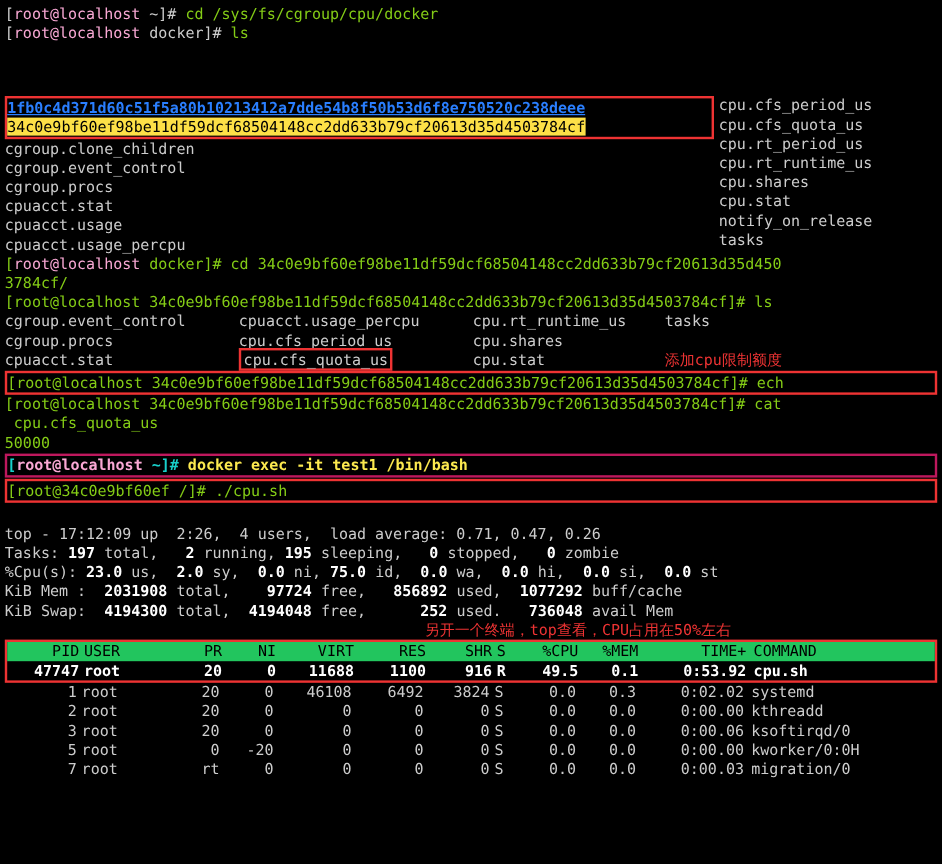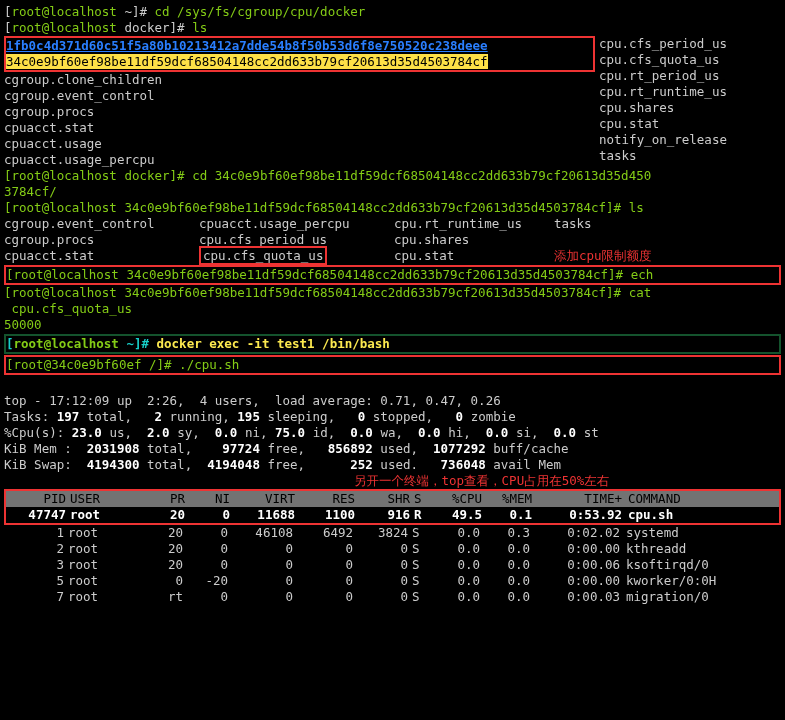--- a/index.html
+++ b/index.html
@@ -9,54 +9,54 @@
   color: #ccc;
   font-family: "Consolas", "Menlo", "Monaco", monospace;
   font-size: 12.5px;
   line-height: 16px;
   width: 785px;
   box-sizing: border-box;
 }
 .bold { font-weight: bold; color: #fff; }
 .white { color: #84cc16; }
 .cyan { color: #18d0ca; }
-.red { color: #84cc16; margin-top: 32px; }
+.red { color: #f9a8d4; margin-top: 32px; }
 .yellow { color: #fce94f; }
 .link { color: #2a7fff; font-weight: bold; text-decoration: underline; }
 .sel { background: #fde047; color: #000; }
 .pline { white-space: pre; }
 .box-red { border: 2px solid #e33; }
-.box-yellow { border: 2px solid #14532d; }
+.box-yellow { border: 2px solid #be185d; }
 .col { display:inline-block; }
 .w-pid { width: 60px; text-align:right; }
 .w-user { width: 60px; text-align:left; padding-left:4px;}
 .w-pr { width: 55px; text-align:right; }
 .w-ni { width: 45px; text-align:right; }
 .w-virt { width: 65px; text-align:right; }
 .w-res { width: 60px; text-align:right; }
 .w-shr { width: 55px; text-align:right; }
 .w-s { width: 18px; text-align:left; padding-left:4px;}
 .w-cpu { width: 50px; text-align:right; }
 .w-mem { width: 50px; text-align:right; }
 .w-time { width: 90px; text-align:right; }
 .w-cmd { padding-left:6px; text-align:left; }
-.headerrow { background:#737373; color:#000; }
+.headerrow { background:#22c55e; color:#000; }
 .row { white-space: nowrap; }
 .anno { color:#e33; }
 </style>
 </head>
 <body>
 
 <div>
 
 <div class="pline"><span>[</span><span class="red">root@localhost</span><span> ~</span><span>]#</span><span class="white"> cd /sys/fs/cgroup/cpu/docker</span></div>
 
 <div class="pline"><span>[</span><span class="red">root@localhost</span><span> docker</span><span>]#</span><span class="white"> ls</span></div>
 
-<div style="display:flex;">
+<div style="display:flex;margin-top:44px;">
   <div style="width:595px;">
     <div class="box-red" style="margin-right:4px;">
       <div class="pline link">1fb0c4d371d60c51f5a80b10213412a7dde54b8f50b53d6f8e750520c238deee</div>
       <div class="pline"><span class="sel">34c0e9bf60ef98be11df59dcf68504148cc2dd633b79cf20613d35d4503784cf</span></div>
     </div>
     <div class="pline">cgroup.clone_children</div>
     <div class="pline">cgroup.event_control</div>
     <div class="pline">cgroup.procs</div>
     <div class="pline">cpuacct.stat</div>
     <div class="pline">cpuacct.usage</div>

